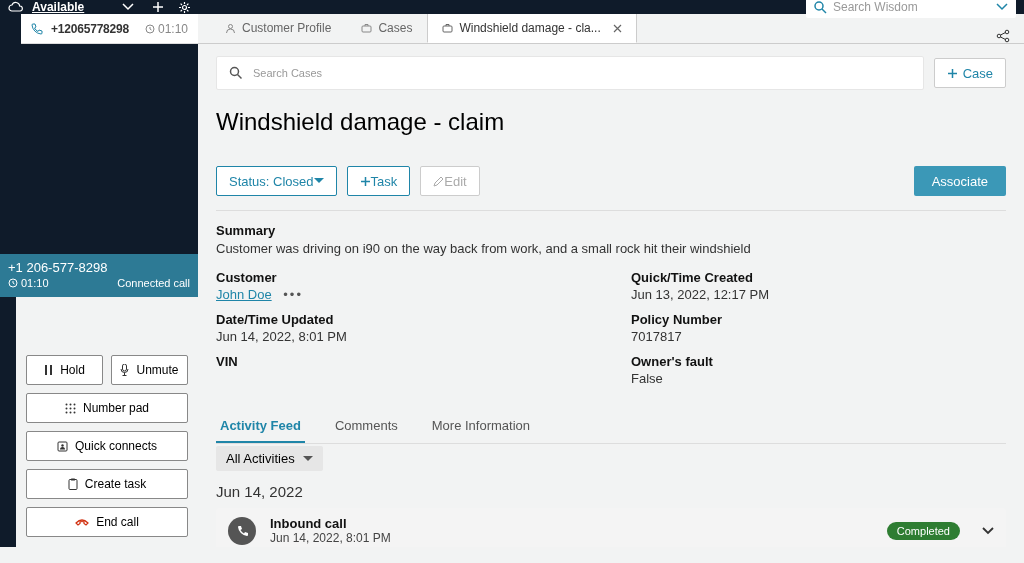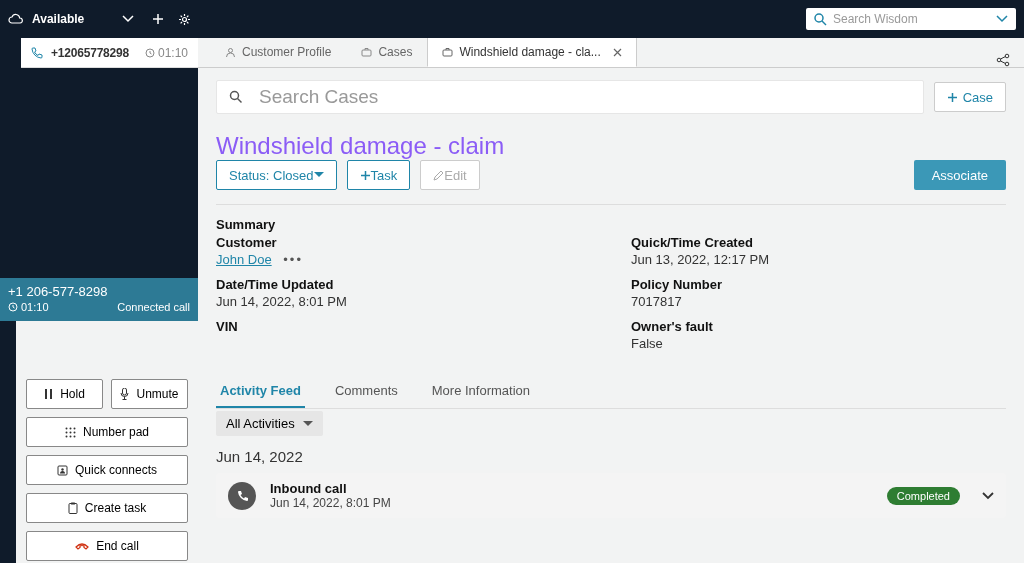--- a/index.html
+++ b/index.html
@@ -1,19 +1,19 @@
 <!DOCTYPE html>
 <html><head>
 <meta charset="utf-8">
 <style>
 * { box-sizing: border-box; margin: 0; padding: 0; font-family: "Amazon Ember", "Helvetica Neue", Arial, sans-serif; }
 html, body { width: 1024px; height: 563px; overflow: hidden; background: #f2f3f3; }
 
 
-.topbar { height: 38px; background: #0f1b2a; display: flex; align-items: center; color: #fff; font-size: 12px; padding: 0 8px; }
+.topbar { height: 14px; background: #0f1b2a; display: flex; align-items: center; color: #fff; font-size: 12px; padding: 0 8px; text-decoration: underline; }
 .topbar .status { display: flex; align-items: center; gap: 8px; }
 .topbar .status .chev { margin-left: 30px; }
 .topbar .plus-gear { display: flex; align-items: center; gap: 14px; margin-left: 18px; }
 .topbar .spacer { flex: 1; }
 .topbar .search { width: 210px; height: 22px; background: #fff; border-radius: 2px; display: flex; align-items: center; padding: 0 8px; color: #888; position: relative; }
 .topbar .search input { border: none; outline: none; flex: 1; font-size: 12px; color: #333; }
 .topbar .search input::placeholder { color: #999; }
 .topbar .search .chev2 { color: #5a9; }
 
 .body { display: flex; height: calc(563px - 30px); }
@@ -43,25 +43,25 @@
 .tab { display: flex; align-items: center; gap: 6px; font-size: 12px; color: #666; padding: 0 14px; height: 30px; border: 1px solid transparent; cursor: pointer; }
 .tab.active { background: #fff; border: 1px solid #ccc; border-bottom: 1px solid #fff; color: #333; }
 .tab .close { margin-left: 6px; }
 .tabs .sp { flex: 1; }
 .tabs .share { padding: 0 14px; }
 
 .content { padding: 12px 18px; overflow: auto; flex: 1; }
 
 .searchrow { display: flex; align-items: center; gap: 10px; margin-bottom: 18px; }
 .searchbox { flex: 1; background: #fff; height: 34px; display: flex; align-items: center; padding: 0 12px; border: 1px solid #e6e6e6; border-radius: 2px; }
-.searchbox input { border: none; outline: none; flex: 1; font-size: 19px; margin-left: 16px; }
+.searchbox input { border: none; outline: none; flex: 1; font-size: 11px; margin-left: 10px; }
 .searchbox input::placeholder { color: #999; }
 .casebtn { height: 30px; padding: 0 12px; background: #fff; border: 1px solid #ccc; color: #1f85a8; display: flex; align-items: center; gap: 5px; font-size: 13px; border-radius: 2px; cursor: pointer; }
 
-.title { font-size: 24px; font-weight: 400; color: #8b5cf6; margin-bottom: 0; }
+.title { font-size: 24px; font-weight: 400; color: #000000; margin-bottom: 30px; }
 
 .btnrow2 { display: flex; gap: 10px; align-items: center; margin-bottom: 14px; }
 .pill { height: 30px; padding: 0 12px; border: 1px solid #1f85a8; color: #1f85a8; background: #fff; display: flex; align-items: center; font-size: 13px; border-radius: 2px; cursor: pointer; }
 .pill.disabled { color: #aaa; border-color: #ccc; cursor: default; }
 .btnrow2 .sp { flex: 1; }
 .assoc { height: 30px; padding: 0 18px; background: #3b98b7; color: #fff; border: none; font-size: 13px; border-radius: 2px; cursor: pointer; }
 
 hr { border: none; border-top: 1px solid #ddd; margin-bottom: 12px; }
 
 .summary-label { font-weight: 700; font-size: 13px; color: #111; margin-bottom: 3px; }
@@ -339,20 +339,21 @@
             </span>
           <span>Edit</span>
         </div>
         <div class="sp"></div>
         <button class="assoc">Associate</button>
       </div>
 
       <hr>
 
       <div class="summary-label">Summary</div>
+      <div class="summary-text">Customer was driving on i90 on the way back from work, and a small rock hit their windshield</div>
 
       <div class="fields">
         <div class="col">
           <div class="field">
             <div class="lbl">Customer</div>
             <div class="val">
               <span class="link">John Doe</span>
               <span class="dots">•••</span>
             </div>
           </div>

